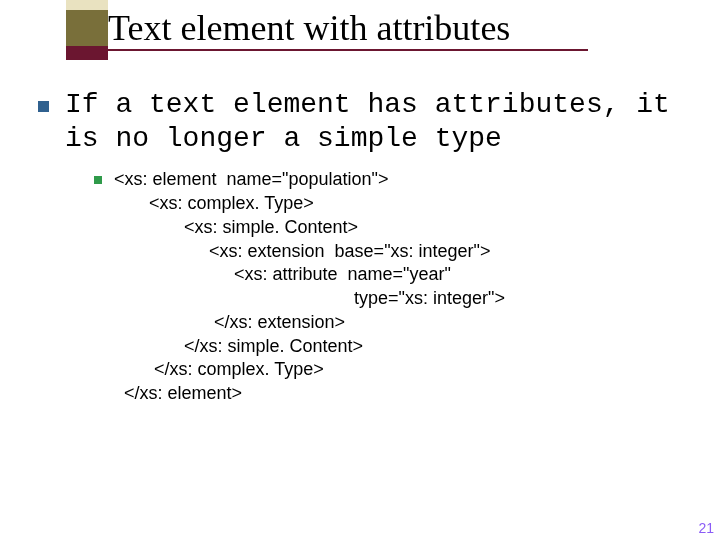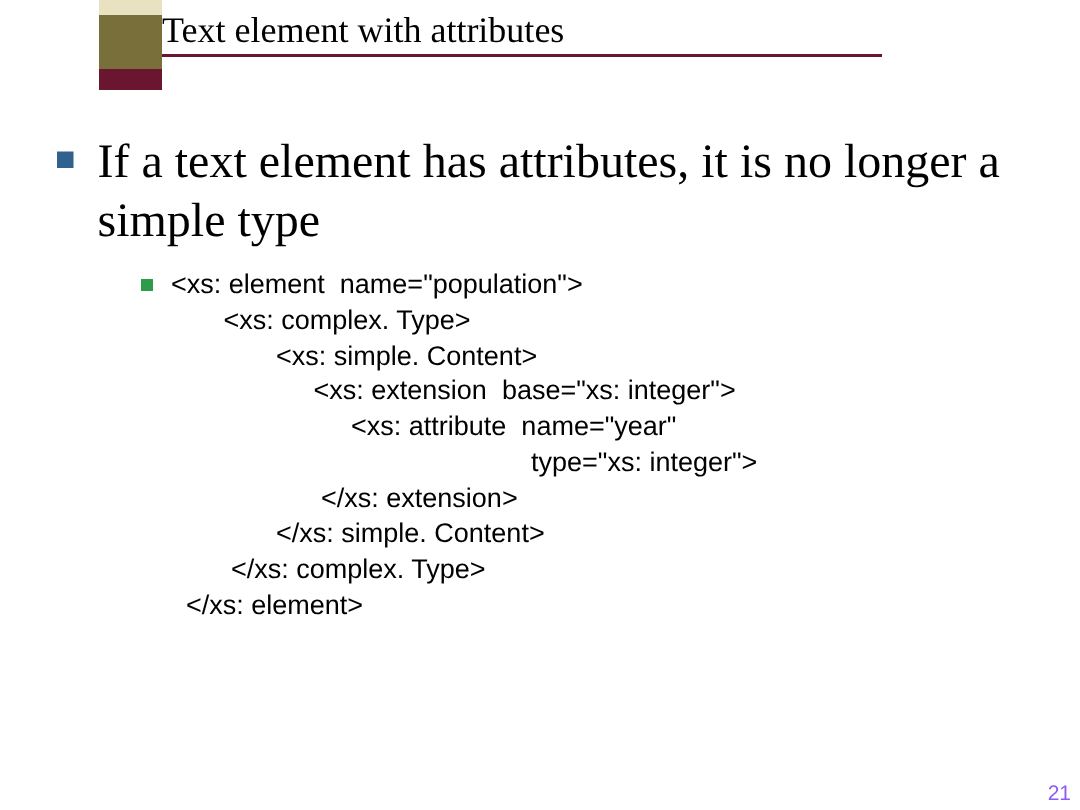--- a/index.html
+++ b/index.html
@@ -18,21 +18,21 @@
     height: 540px;
     position: relative;
     box-sizing: border-box;
   }
   .title-wrap {
     position: absolute;
     left: 108px;
     top: 8px;
   }
   .title {
-    font-size: 24px;
+    font-size: 36px;
     line-height: 1.15;
     font-family: "Times New Roman", Times, serif;
   }
   .title-underline {
     border-bottom: 2px solid #6b1630;
     width: 480px;
     margin-top: 0px;
   }
   .title-accent {
     position: absolute;
@@ -80,23 +80,23 @@
     right: 30px;
   }
   .lvl1 {
     display: flex;
     align-items: flex-start;
   }
   .lvl1 .bullet-sq {
     margin-top: 13px;
   }
   .lvl1-text {
-    font-size: 32px;
+    font-size: 28px;
     line-height: 1.22;
-    font-family: Liberation Serif, serif;
+    font-family: Liberation Mono, monospace;
   }
   .lvl2 {
     margin-left: 56px;
     margin-top: 12px;
     display: flex;
     align-items: flex-start;
   }
   .lvl2 .bullet-sq.sm {
     margin-top: 8px;
   }

